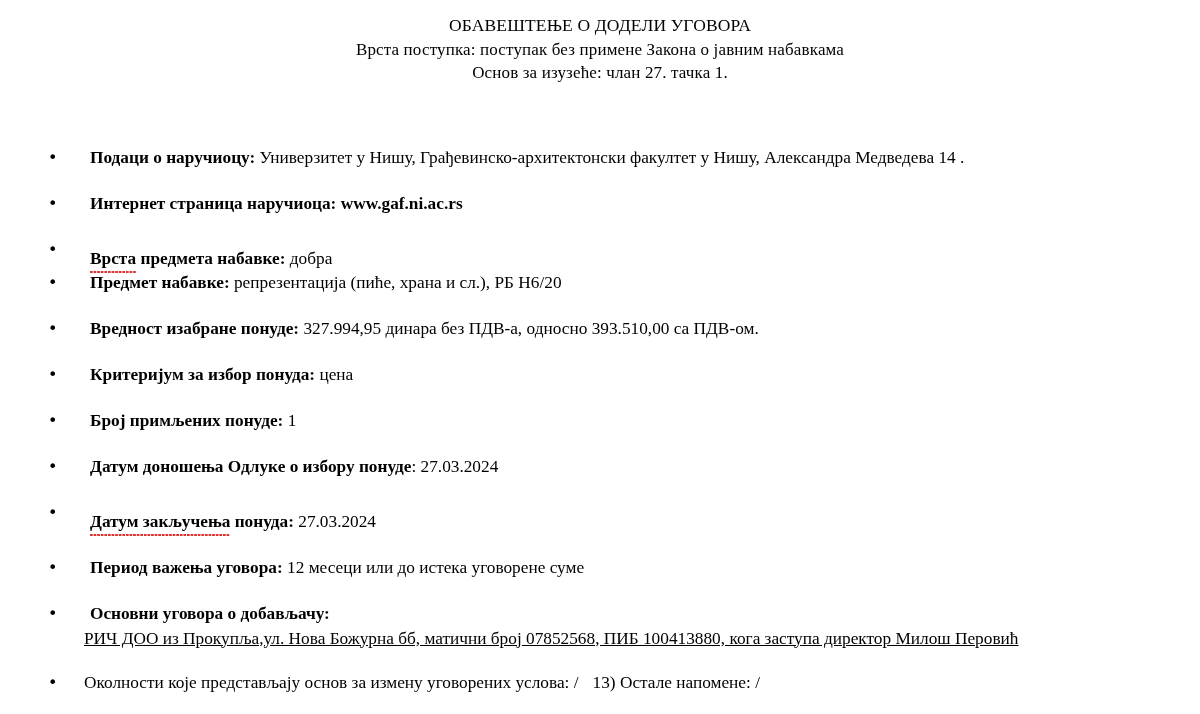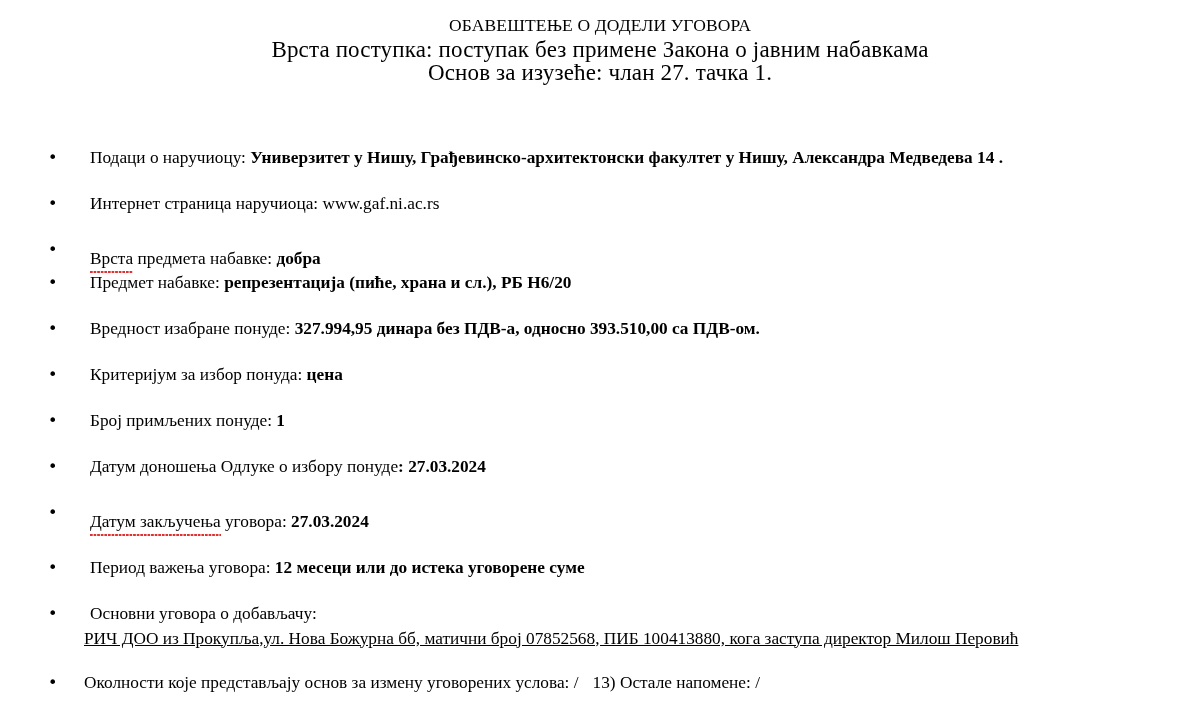--- a/index.html
+++ b/index.html
@@ -25,21 +25,21 @@
     background: #ffffff;
   }
 
   
   .doc-header {
     padding-top: 14px;
     text-align: center;
   }
   .doc-header .h-line {
     display: block;
-    font-size: 23px;
+    font-size: 17px;
     line-height: 23.5px;
     letter-spacing: 0.15px;
     white-space: pre;
   }
   .doc-header .h-title {
     font-size: 17.5px;
   }
 
   
   .bullet-list {
@@ -60,24 +60,24 @@
     top: 0;
     font-size: 16px;
     line-height: 22px;
     font-family: "DejaVu Sans", sans-serif;
   }
   .bullet-row .row-text {
     display: block;
   }
 
   .lbl {
+    font-weight: bold;
+  }
+  .val {
     font-weight: normal;
-  }
-  .val {
-    font-weight: bold;
   }
 
   
   .gap-first   { margin-top: 62px; }
   .gap-normal  { margin-top: 24px; }
   .gap-tight   { margin-top: 2px; }
   .gap-last    { margin-top: 21px; }
 
   
   .supplier-body {
@@ -168,21 +168,21 @@
       <span class="row-text"><span class="lbl">Број примљених понуде:</span><span class="val"> 1</span></span>
     </div>
 
     <div class="bullet-row gap-normal">
       <span class="bullet-mark">•</span>
       <span class="row-text"><span class="lbl">Датум доношења Одлуке о избору понуде</span><span class="val">: 27.03.2024</span></span>
     </div>
 
     <div class="bullet-row gap-normal">
       <span class="bullet-mark">•</span>
-      <span class="row-text"><span class="lbl squiggle">Датум закључења</span><span class="lbl"> уговора:</span><span class="val">  27.03.2024</span></span>
+      <span class="row-text"><span class="lbl squiggle">Датум закључења</span><span class="lbl"> понуда:</span><span class="val">  27.03.2024</span></span>
     </div>
 
     <div class="bullet-row gap-normal">
       <span class="bullet-mark">•</span>
       <span class="row-text"><span class="lbl">Период важења уговора:</span><span class="val">  12 месеци или до истека уговорене суме</span></span>
     </div>
 
     <div class="bullet-row gap-normal">
       <span class="bullet-mark">•</span>
       <span class="row-text"><span class="lbl">Основни уговора о добављачу:</span></span>

